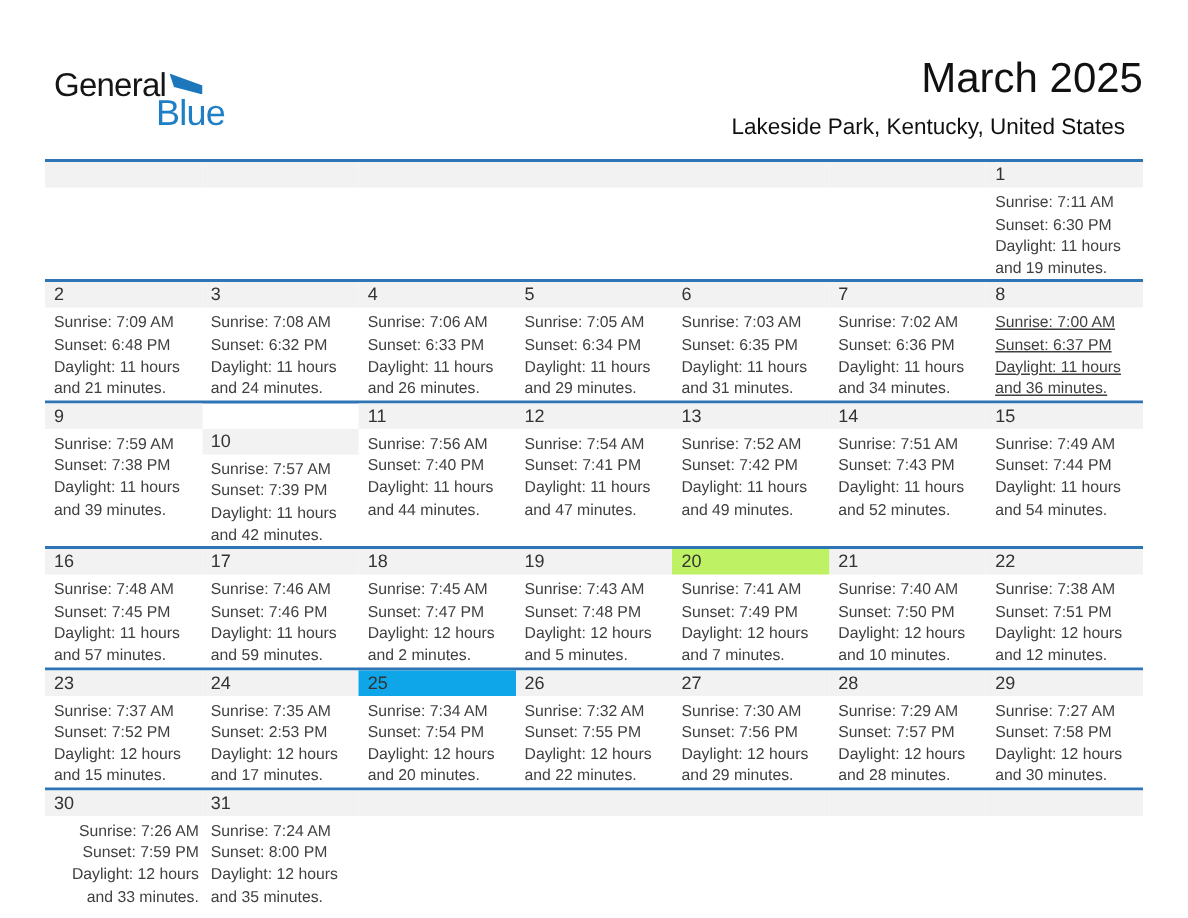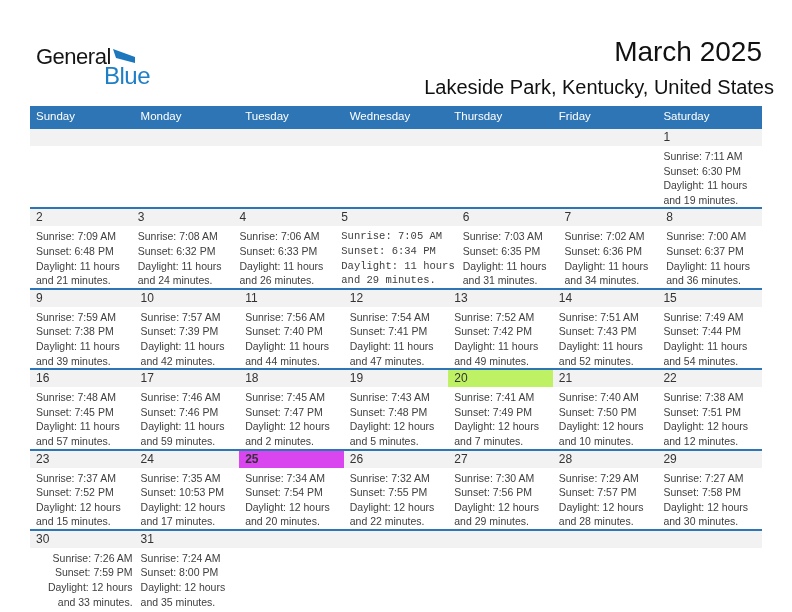--- a/index.html
+++ b/index.html
@@ -10,21 +10,21 @@
     position:relative;
     overflow:hidden;
   }
   .logo { position:absolute; left:36px; top:44px; }
   .logo-top { display:flex; align-items:flex-start; }
   .logo-general { font-size:22px; color:#151515; letter-spacing:-0.5px; }
   .logo-triangle { margin-left:2px; margin-top:5px; }
   .logo-blue { font-size:24px; letter-spacing:-0.5px; margin-left:68px; margin-top:-8px; }
 
   .header-title   { position:absolute; right:30px; top:36px; font-size:28px; color:#111; }
-  .header-sub     { position:absolute; right:18px; top:76px; font-size:20px; color:#111; }
+  .header-sub     { position:absolute; right:42px; top:76px; font-size:15px; color:#111; }
 
   .calendar { position:absolute; left:30px; top:106px; width:732px; }
   .weekday-row {
     display:grid; grid-template-columns:repeat(7,1fr);
     height:21px;
   }
   .weekday-cell { color:#fff; font-size:11.5px; line-height:21px; padding-left:6px;
     white-space:nowrap; overflow:hidden; }
 
   .week-row {
@@ -53,29 +53,20 @@
         </svg>
     </span>
   </div>
   <div class="logo-blue" style="color: rgb(30, 126, 198);">Blue</div>
 </div>
 
 <div class="header-title">March 2025</div>
 <div class="header-sub">Lakeside Park, Kentucky, United States</div>
 
 <div class="calendar">
-  <div class="weekday-row" style="background: rgb(46, 117, 181);">
-      <div class="weekday-cell">Sunday</div>
-      <div class="weekday-cell">Monday</div>
-      <div class="weekday-cell">Tuesday</div>
-      <div class="weekday-cell">Wednesday</div>
-      <div class="weekday-cell">Thursday</div>
-      <div class="weekday-cell">Friday</div>
-      <div class="weekday-cell">Saturday</div>
-    </div>
   <div>
       <div class="week-row">
         <div class="day-cell">
           <div class="day-num" style="background: rgb(242, 242, 242);"></div>
         </div>
         <div class="day-cell">
           <div class="day-num" style="background: rgb(242, 242, 242);"></div>
         </div>
         <div class="day-cell">
           <div class="day-num" style="background: rgb(242, 242, 242);"></div>
@@ -122,21 +113,21 @@
           <div class="day-num" style="background: rgb(242, 242, 242);">4</div>
           <div class="day-info" style="color: rgb(64, 64, 64);">
             <div>Sunrise: 7:06 AM</div>
             <div>Sunset: 6:33 PM</div>
             <div>Daylight: 11 hours</div>
             <div>and 26 minutes.</div>
           </div>
         </div>
         <div class="day-cell">
           <div class="day-num" style="background: rgb(242, 242, 242);">5</div>
-          <div class="day-info" style="color: rgb(64, 64, 64); font-family: Liberation Mono, monospace;">
+          <div class="day-info" style="color: rgb(64, 64, 64);">
             <div>Sunrise: 7:05 AM</div>
             <div>Sunset: 6:34 PM</div>
             <div>Daylight: 11 hours</div>
             <div>and 29 minutes.</div>
           </div>
         </div>
         <div class="day-cell">
           <div class="day-num" style="background: rgb(242, 242, 242);">6</div>
           <div class="day-info" style="color: rgb(64, 64, 64);">
             <div>Sunrise: 7:03 AM</div>
@@ -149,40 +140,40 @@
           <div class="day-num" style="background: rgb(242, 242, 242);">7</div>
           <div class="day-info" style="color: rgb(64, 64, 64);">
             <div>Sunrise: 7:02 AM</div>
             <div>Sunset: 6:36 PM</div>
             <div>Daylight: 11 hours</div>
             <div>and 34 minutes.</div>
           </div>
         </div>
         <div class="day-cell">
           <div class="day-num" style="background: rgb(242, 242, 242);">8</div>
-          <div class="day-info" style="color: rgb(64, 64, 64);">
+          <div class="day-info" style="color: rgb(64, 64, 64); text-decoration: underline;">
             <div>Sunrise: 7:00 AM</div>
             <div>Sunset: 6:37 PM</div>
             <div>Daylight: 11 hours</div>
             <div>and 36 minutes.</div>
           </div>
         </div>
       </div>
       <div class="week-row">
         <div class="day-cell">
           <div class="day-num" style="background: rgb(242, 242, 242);">9</div>
           <div class="day-info" style="color: rgb(64, 64, 64);">
             <div>Sunrise: 7:59 AM</div>
             <div>Sunset: 7:38 PM</div>
             <div>Daylight: 11 hours</div>
             <div>and 39 minutes.</div>
           </div>
         </div>
         <div class="day-cell">
-          <div class="day-num" style="background: rgb(242, 242, 242);">10</div>
+          <div class="day-num" style="background: rgb(242, 242, 242); margin-top: 17px;">10</div>
           <div class="day-info" style="color: rgb(64, 64, 64);">
             <div>Sunrise: 7:57 AM</div>
             <div>Sunset: 7:39 PM</div>
             <div>Daylight: 11 hours</div>
             <div>and 42 minutes.</div>
           </div>
         </div>
         <div class="day-cell">
           <div class="day-num" style="background: rgb(242, 242, 242);">11</div>
           <div class="day-info" style="color: rgb(64, 64, 64);">
@@ -301,27 +292,27 @@
             <div>Sunrise: 7:37 AM</div>
             <div>Sunset: 7:52 PM</div>
             <div>Daylight: 12 hours</div>
             <div>and 15 minutes.</div>
           </div>
         </div>
         <div class="day-cell">
           <div class="day-num" style="background: rgb(242, 242, 242);">24</div>
           <div class="day-info" style="color: rgb(64, 64, 64);">
             <div>Sunrise: 7:35 AM</div>
-            <div>Sunset: 10:53 PM</div>
+            <div>Sunset: 2:53 PM</div>
             <div>Daylight: 12 hours</div>
             <div>and 17 minutes.</div>
           </div>
         </div>
         <div class="day-cell">
-          <div class="day-num" style="background: #d946ef; font-weight: bold;">25</div>
+          <div class="day-num" style="background: #0ea5e9;">25</div>
           <div class="day-info" style="color: rgb(64, 64, 64);">
             <div>Sunrise: 7:34 AM</div>
             <div>Sunset: 7:54 PM</div>
             <div>Daylight: 12 hours</div>
             <div>and 20 minutes.</div>
           </div>
         </div>
         <div class="day-cell">
           <div class="day-num" style="background: rgb(242, 242, 242);">26</div>
           <div class="day-info" style="color: rgb(64, 64, 64);">

